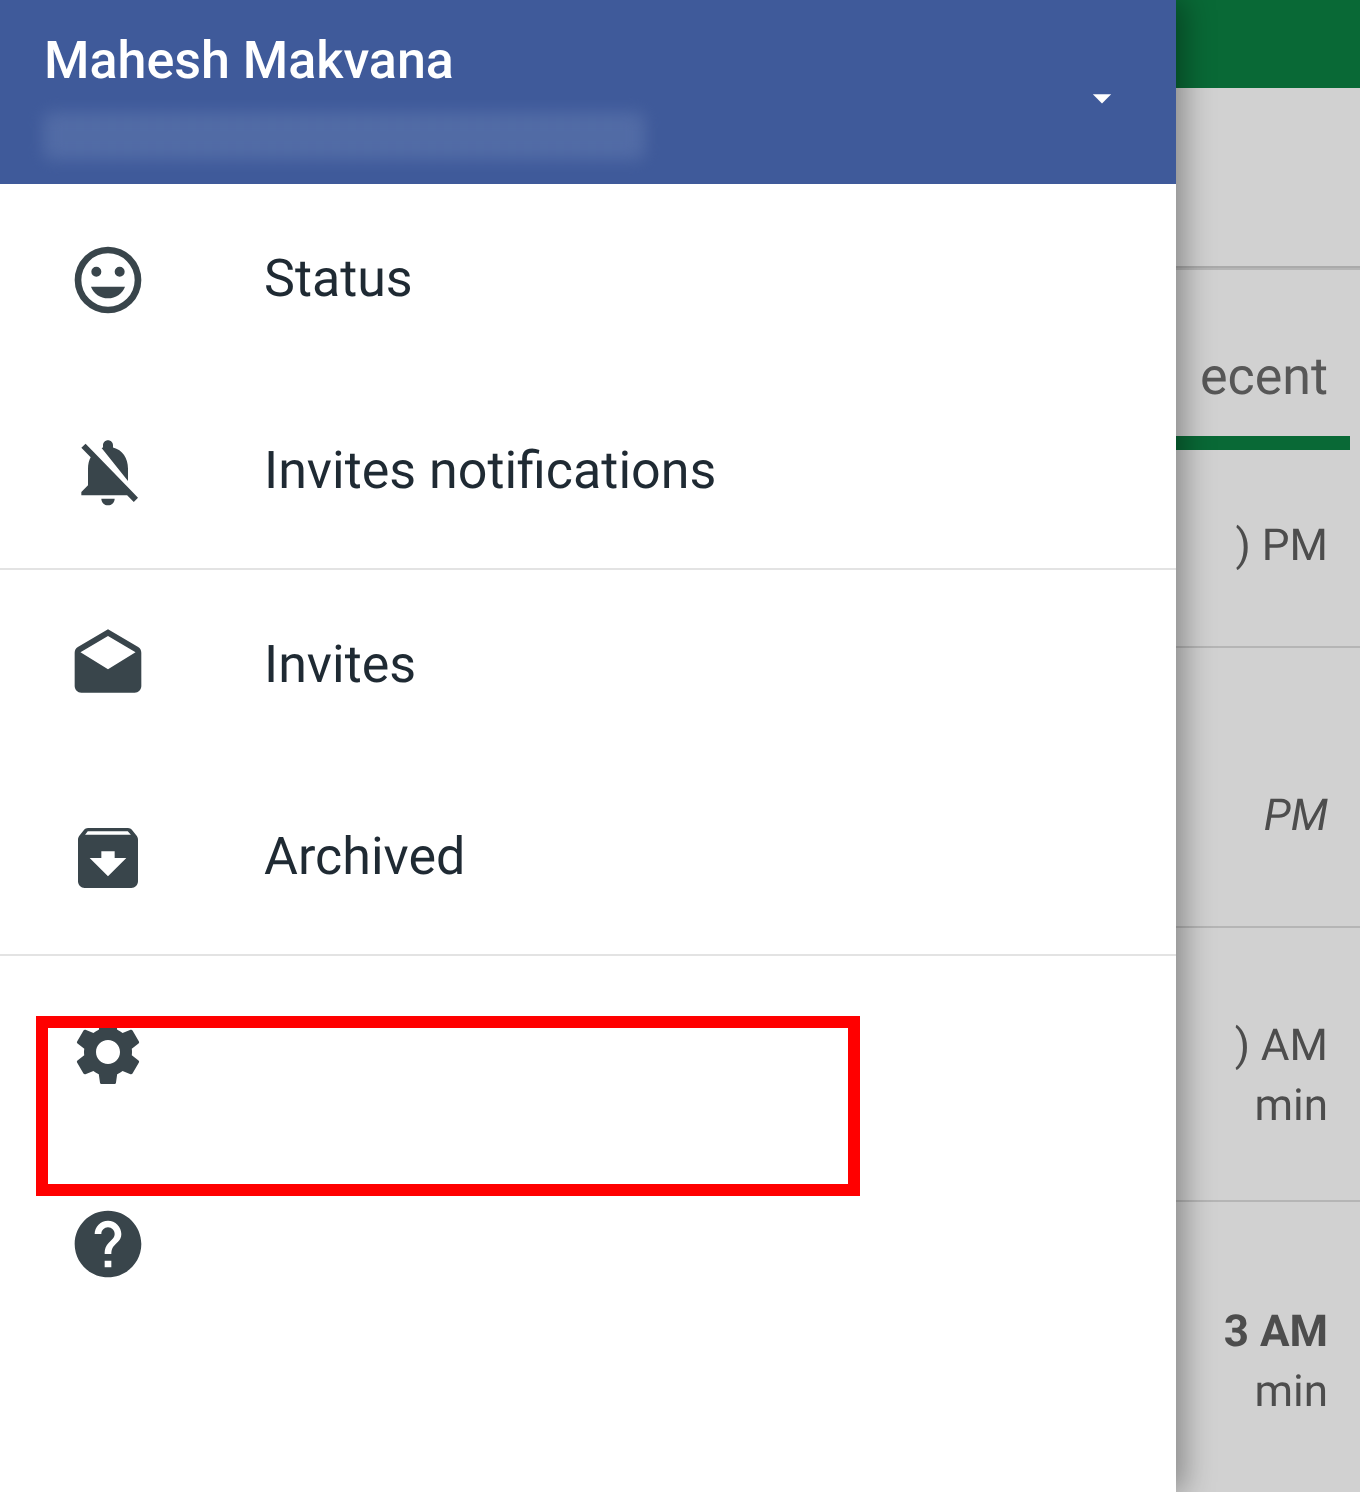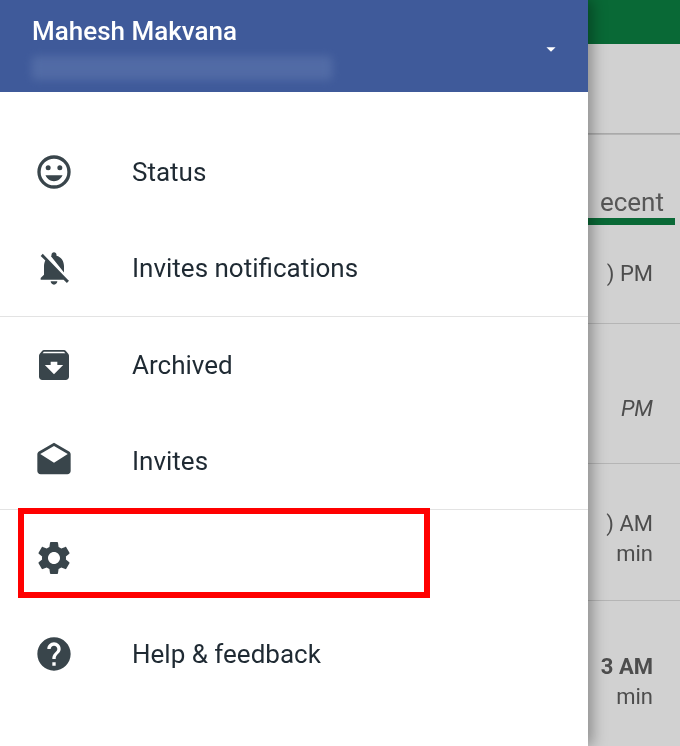--- a/index.html
+++ b/index.html
@@ -3,60 +3,60 @@
 <meta charset="utf-8">
 <style>
   * { box-sizing: border-box; margin: 0; padding: 0; }
   html, body { width: 680px; height: 746px; overflow: hidden; font-family: Roboto, "Helvetica Neue", Arial, sans-serif; }
   body { position: relative; background: #f0f0f0; }
 
   
   .bg { position: absolute; inset: 0; background: #fff; }
   .bg .topbar-green { position:absolute; left:0; right:0; top:0; height:44px; background:#0b8043; }
   .bg .topbar-white { position:absolute; left:0; right:0; top:44px; height:90px; background:#fff; border-bottom:1px solid #d0d0d0; }
-  .bg .recent { position:absolute; right:16px; top:187px; font-size:26px; color:#6b6b6b; }
+  .bg .recent { position:absolute; right:16px; top:174px; font-size:26px; color:#6b6b6b; }
   .bg .tab-indicator { position:absolute; right:5px; left:550px; top:218px; height:7px; background:#0b8043; }
   .bg .row-divider { position:absolute; left:0; right:0; height:1px; background:#ddd; }
   .bg .d1 { top:134px; }
   .bg .d2 { top:323px; }
   .bg .d3 { top:463px; }
   .bg .d4 { top:600px; }
-  .bg .time { position:absolute; right:27px; color:#5f5f5f; font-size:22px; text-align:left; line-height:1.3; }
+  .bg .time { position:absolute; right:16px; color:#5f5f5f; font-size:22px; text-align:left; line-height:1.3; }
   .bg .t1 { top:260px; }
   .bg .t2 { top:395px;font-style:italic; }
   .bg .t3 { top:510px; }
   .bg .t3b { top:540px; }
   .bg .t4 { top:653px;font-weight:bold; }
   .bg .t4b { top:683px; }
 
   
   .scrim { position:absolute; inset:0; background:rgba(0,0,0,0.18); }
 
   
   .drawer {
     position:absolute; left:0; top:0; width:588px; height:746px;
     background:#fff; box-shadow: 4px 0 14px rgba(0,0,0,0.35);
     display:flex; flex-direction:column;
   }
   .drawer-header {
-    height:92px; background:#3f5a9a; color:#fff; padding:16px 22px 0 32px;
+    height:92px; background:#3f5a9a; color:#fff; padding:16px 22px 0 22px;
     position:relative;
   }
   .drawer-header .name { font-size:26px; font-weight:500; }
   .drawer-header .email-blur {
     margin-top:10px; width:300px; height:24px; border-radius:4px;
     background: repeating-linear-gradient(90deg,#5a73ab 0 4px,#506aa5 4px 8px);
     filter: blur(4px); opacity:0.85;
   }
   .drawer-header .caret {
     position:absolute; right:26px; top:38px;
   }
   .drawer-header .caret svg { width:22px; height:22px; fill:#fff; }
 
-  .drawer-list { flex:1; overflow:auto;margin-top:32px; }
+  .drawer-list { flex:1; overflow:auto; }
   .item {
     display:flex; align-items:center; height:96px; padding:0 22px 0 32px;
   }
   .item .icon { width:44px; height:44px; display:flex; align-items:center; justify-content:center; }
   .item .icon svg { width:40px; height:40px; fill:#39454b; }
   .item .label { margin-left:56px; font-size:26px; color:#1f2a33; }
   .divider { height:1px; background:#e3e3e3; }
 
   .highlight-box {
     position:absolute; border:6px solid #ff0000; pointer-events:none;
@@ -114,50 +114,49 @@
           </svg>
       </span>
       <span class="label">Invites notifications</span>
     </div>
 
     <div class="divider"></div>
 
     <div class="item">
       <span class="icon">
         <svg viewBox="0 0 24 24">
-            <path d="M20.54 5.23l-1.39-1.68C18.88 3.21 18.47 3 18 3H6c-.47 0-.88.21-1.16.55L3.46 5.23C3.17 5.57 3 6.02 3 6.5V19c0 1.1.9 2 2 2h14c1.1 0 2-.9 2-2V6.5c0-.48-.17-.93-.46-1.27zM12 17.5L6.5 12H10v-2h4v2h3.5L12 17.5zM5.12 5l.81-1h12l.94 1H5.12z"></path>
+            <path d="M21.99 8c0-.72-.37-1.35-.94-1.7L12 1 2.95 6.3C2.38 6.65 2 7.28 2 8v10c0 1.1.9 2 2 2h16c1.1 0 2-.9 2-2l-.01-10zM12 13L3.74 7.84 12 3l8.26 4.84L12 13z"></path>
           </svg>
       </span>
-      <span class="label">Archived</span>
+      <span class="label">Invites</span>
     </div>
 
     <div class="item">
       <span class="icon">
         <svg viewBox="0 0 24 24">
-            <path d="M21.99 8c0-.72-.37-1.35-.94-1.7L12 1 2.95 6.3C2.38 6.65 2 7.28 2 8v10c0 1.1.9 2 2 2h16c1.1 0 2-.9 2-2l-.01-10zM12 13L3.74 7.84 12 3l8.26 4.84L12 13z"></path>
+            <path d="M20.54 5.23l-1.39-1.68C18.88 3.21 18.47 3 18 3H6c-.47 0-.88.21-1.16.55L3.46 5.23C3.17 5.57 3 6.02 3 6.5V19c0 1.1.9 2 2 2h14c1.1 0 2-.9 2-2V6.5c0-.48-.17-.93-.46-1.27zM12 17.5L6.5 12H10v-2h4v2h3.5L12 17.5zM5.12 5l.81-1h12l.94 1H5.12z"></path>
           </svg>
       </span>
-      <span class="label">Invites</span>
+      <span class="label">Archived</span>
     </div>
 
     <div class="divider"></div>
 
     <div class="item">
       <span class="icon">
         <svg viewBox="0 0 24 24">
             <path d="M19.14 12.94c.04-.3.06-.61.06-.94 0-.32-.02-.64-.07-.94l2.03-1.58c.18-.14.23-.41.12-.61l-1.92-3.32c-.12-.22-.37-.29-.59-.22l-2.39.96c-.5-.38-1.03-.7-1.62-.94l-.36-2.54c-.04-.24-.24-.41-.48-.41h-3.84c-.24 0-.43.17-.47.41l-.36 2.54c-.59.24-1.13.57-1.62.94l-2.39-.96c-.22-.08-.47 0-.59.22L2.74 8.87c-.12.21-.08.47.12.61l2.03 1.58c-.05.3-.09.63-.09.94 0 .31.02.64.07.94l-2.03 1.58c-.18.14-.23.41-.12.61l1.92 3.32c.12.22.37.29.59.22l2.39-.96c.5.38 1.03.7 1.62.94l.36 2.54c.05.24.24.41.48.41h3.84c.24 0 .44-.17.47-.41l.36-2.54c.59-.24 1.13-.56 1.62-.94l2.39.96c.22.08.47 0 .59-.22l1.92-3.32c.12-.22.07-.47-.12-.61l-2.01-1.58zM12 15.6c-1.98 0-3.6-1.62-3.6-3.6s1.62-3.6 3.6-3.6 3.6 1.62 3.6 3.6-1.62 3.6-3.6 3.6z"></path>
           </svg>
       </span>
     </div>
 
     <div class="item">
       <span class="icon">
         <svg viewBox="0 0 24 24">
             <path d="M12 2C6.48 2 2 6.48 2 12s4.48 10 10 10 10-4.48 10-10S17.52 2 12 2zm1 17h-2v-2h2v2zm2.07-7.75l-.9.92C13.45 12.9 13 13.5 13 15h-2v-.5c0-1.1.45-2.1 1.17-2.83l1.24-1.26c.37-.36.59-.86.59-1.41 0-1.1-.9-2-2-2s-2 .9-2 2H8c0-2.21 1.79-4 4-4s4 1.79 4 4c0 .88-.36 1.68-.93 2.25z"></path>
           </svg>
       </span>
-      <span class="label">Help &amp; feedback</span>
     </div>
 
   </div>
 </nav>
 
 <div class="highlight-box"></div>
 
 </body></html>

